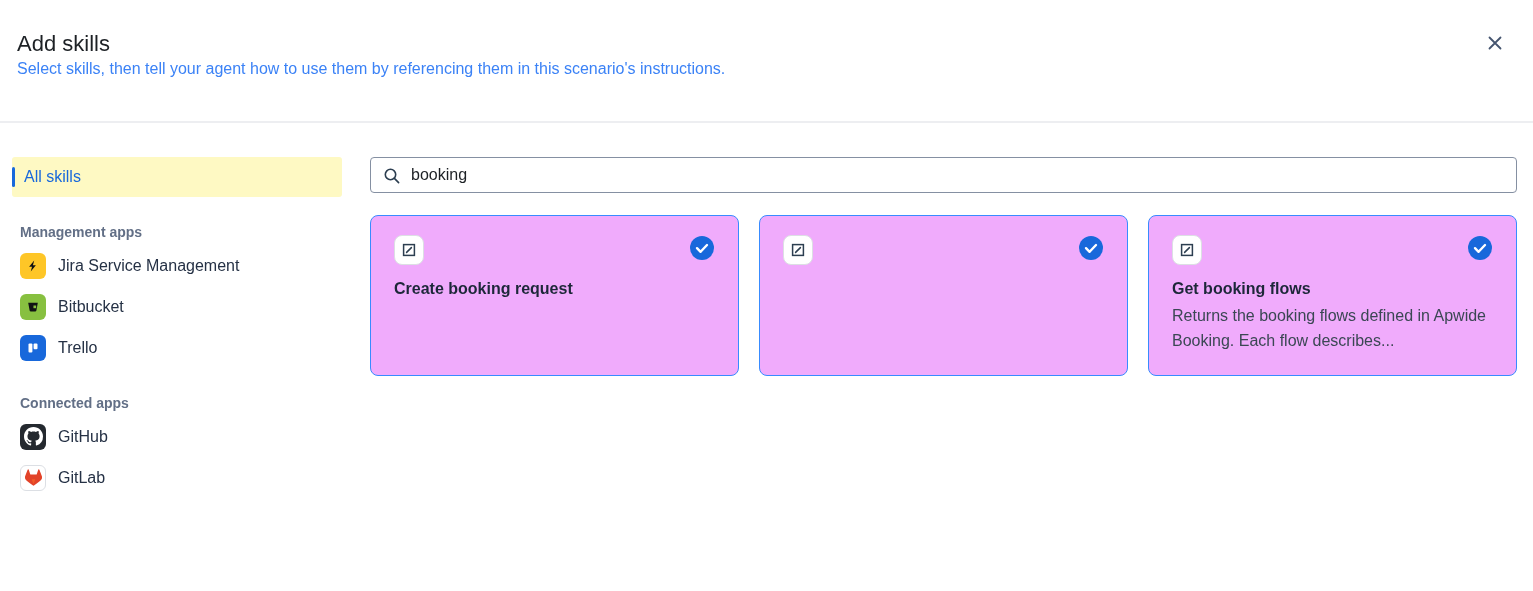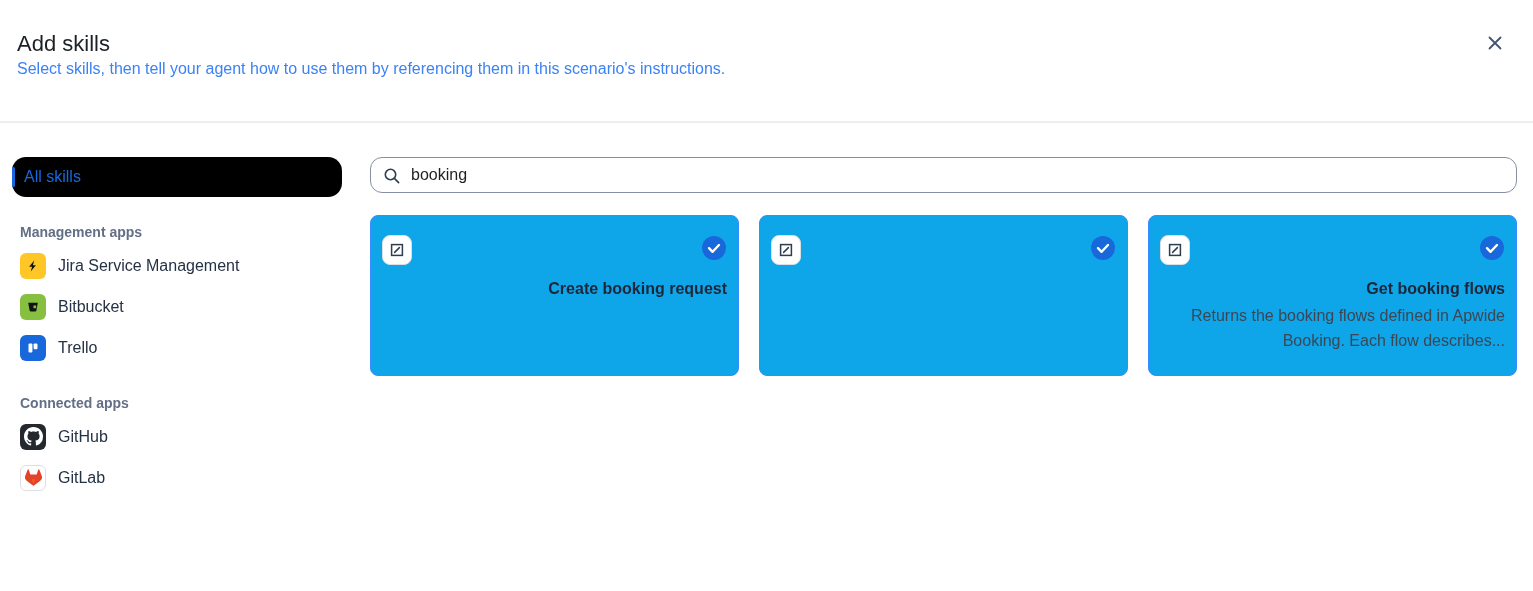--- a/index.html
+++ b/index.html
@@ -14,21 +14,21 @@
   .close-btn { position:absolute; top:32px; right:26px; width:24px; height:24px;
     display:flex; align-items:center; justify-content:center; cursor:pointer;
     background:none; border:none; }
 
   
   .body { display:flex; padding:34px 16px 0 12px; align-items:flex-start; }
 
   
   .sidebar { width:330px; flex-shrink:0; }
   .all-skills { position:relative; height:40px; display:flex; align-items:center;
-    background:#000000; border-radius:14px; cursor:pointer; }
+    background:#fef9c3; border-radius:3px; cursor:pointer; }
   .all-skills .indicator { position:absolute; left:0; top:10px; width:3px; height:20px;
     background:#1868DB; border-radius:2px; }
   .all-skills .label { margin-left:12px; font-size:16px; color:#1868DB; }
   .section { margin-top:27px; }
   .section-label { padding:0 0 5px 8px; font-size:14px; font-weight:700; color:#626F86; }
   .app-item { height:41px; display:flex; align-items:center; padding-left:8px;
     gap:12px; cursor:pointer; border-radius:3px; }
   .app-icon { width:26px; height:26px; border-radius:6px; display:flex;
     align-items:center; justify-content:center; flex-shrink:0; }
   .app-icon svg { display:block; }
@@ -36,29 +36,29 @@
   .icon-jsm { background:#FEC627; }
   .icon-bitbucket { background:#87C040; }
   .icon-azure { background:linear-gradient(135deg,#41A9ED 0%,#1173D6 100%); }
   .icon-github { background:#24292F; }
   .icon-gitlab { background:#fff; border:1px solid #DCDFE4; }
   .app-name { font-size:16px; color:#253145; }
 
   
   .main { flex:1; margin-left:28px; }
   .search-box { position:relative; height:36px; border:1px solid #8590A2;
-    border-radius:12px; background:#fff; }
+    border-radius:4px; background:#fff; }
   .search-box svg { position:absolute; left:12px; top:9px; }
   .search-input { width:100%; height:100%; border:none; outline:none; background:transparent;
     padding:0 12px 0 40px; font-size:16px; color:#1D2125;
     font-family:"Liberation Sans", sans-serif; }
 
   .cards { margin-top:22px; display:grid; grid-template-columns:repeat(3,1fr); gap:20px; }
-  .card { height:161px; background:#0ea5e9; border:1px solid #388BFF; border-radius:8px;
-    padding:19px 11px; cursor:pointer;text-align:right; }
+  .card { height:161px; background:#f0abfc; border:1px solid #388BFF; border-radius:8px;
+    padding:19px 23px; cursor:pointer; }
   .card-top { display:flex; justify-content:space-between; align-items:flex-start; }
   .skill-iconbox { width:30px; height:30px; background:#fff; border:1px solid #DCDFE4;
     border-radius:8px; display:flex; align-items:center; justify-content:center; }
   .check { width:26px; height:26px; display:block; }
   .card-title { margin-top:15px; font-size:16px; font-weight:700; color:#1D2739; }
   .card-desc { margin-top:5px; font-size:16px; line-height:25px; color:#3B4754; }
 </style>
 </head>
 <body>
 

